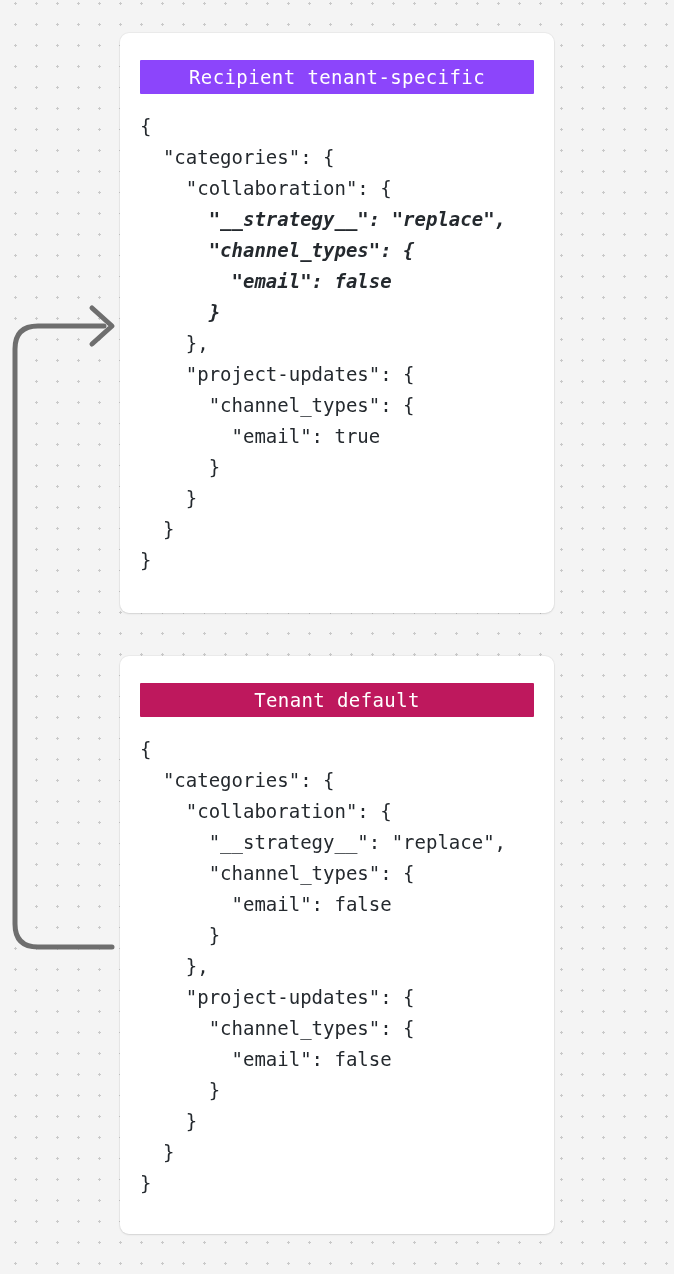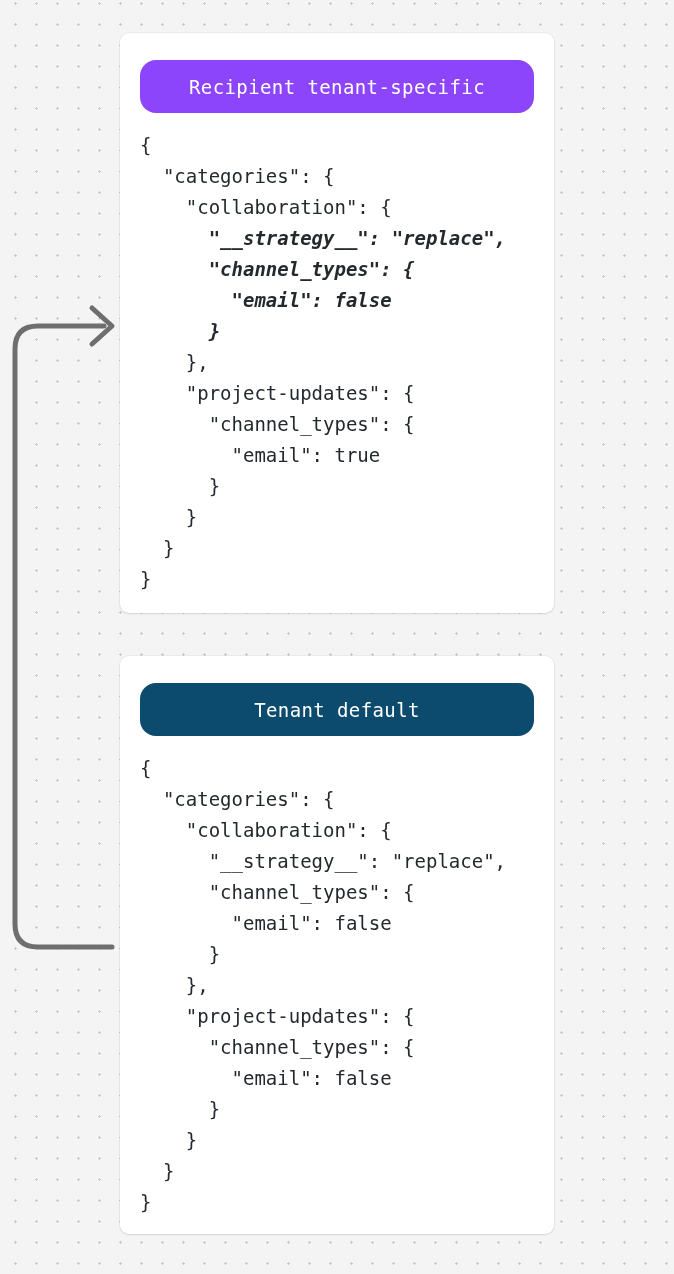--- a/index.html
+++ b/index.html
@@ -44,22 +44,22 @@
     box-sizing: border-box;
     background: #ffffff;
     border-radius: 9px;
     box-shadow: 0 1px 2px rgba(0,0,0,0.10), 0 0 0 1px rgba(0,0,0,0.035);
     padding: 27px 20px 22px 20px;
   }
   #card-recipient { top: 33px; height: 580px; }
   #card-tenant    { top: 656px; height: 578px; }
 
   .card-badge {
-    height: 53px;
-    border-radius: 16px;
+    height: 34px;
+    border-radius: 1px;
     display: flex;
     align-items: center;
     justify-content: center;
     color: #ffffff;
     font-family: "DejaVu Sans Mono", "Liberation Mono", monospace;
     font-size: 19px;
     font-weight: 400;
     letter-spacing: 0.4px;
     user-select: none;
   }
@@ -93,17 +93,17 @@
     <path d="M 112 947 L 38 947 Q 15 947 15 924 L 15 349 Q 15 326 38 326 L 104 326" fill="none" stroke="#6e6e6e" stroke-width="5" stroke-linecap="round" stroke-linejoin="round"></path>
     <path d="M 92 308 L 112 326 L 92 344" fill="none" stroke="#6e6e6e" stroke-width="5" stroke-linecap="round" stroke-linejoin="round"></path>
   </svg>
 
   <div class="card" id="card-recipient">
     <div class="card-badge" id="badge-recipient" style="background: rgb(140, 69, 251);">Recipient tenant-specific</div>
     <pre class="code-block" id="code-recipient"><span class="code-line">{</span><span class="code-line">  "categories": {</span><span class="code-line">    "collaboration": {</span><span class="code-line hl">      "__strategy__": "replace",</span><span class="code-line hl">      "channel_types": {</span><span class="code-line hl">        "email": false</span><span class="code-line hl">      }</span><span class="code-line">    },</span><span class="code-line">    "project-updates": {</span><span class="code-line">      "channel_types": {</span><span class="code-line">        "email": true</span><span class="code-line">      }</span><span class="code-line">    }</span><span class="code-line">  }</span><span class="code-line">}</span></pre>
   </div>
 
   <div class="card" id="card-tenant">
-    <div class="card-badge" id="badge-tenant" style="background: #0c4a6e;">Tenant default</div>
+    <div class="card-badge" id="badge-tenant" style="background: #be185d;">Tenant default</div>
     <pre class="code-block" id="code-tenant"><span class="code-line">{</span><span class="code-line">  "categories": {</span><span class="code-line">    "collaboration": {</span><span class="code-line">      "__strategy__": "replace",</span><span class="code-line">      "channel_types": {</span><span class="code-line">        "email": false</span><span class="code-line">      }</span><span class="code-line">    },</span><span class="code-line">    "project-updates": {</span><span class="code-line">      "channel_types": {</span><span class="code-line">        "email": false</span><span class="code-line">      }</span><span class="code-line">    }</span><span class="code-line">  }</span><span class="code-line">}</span></pre>
   </div>
 
 </div>
 
 </body></html>

